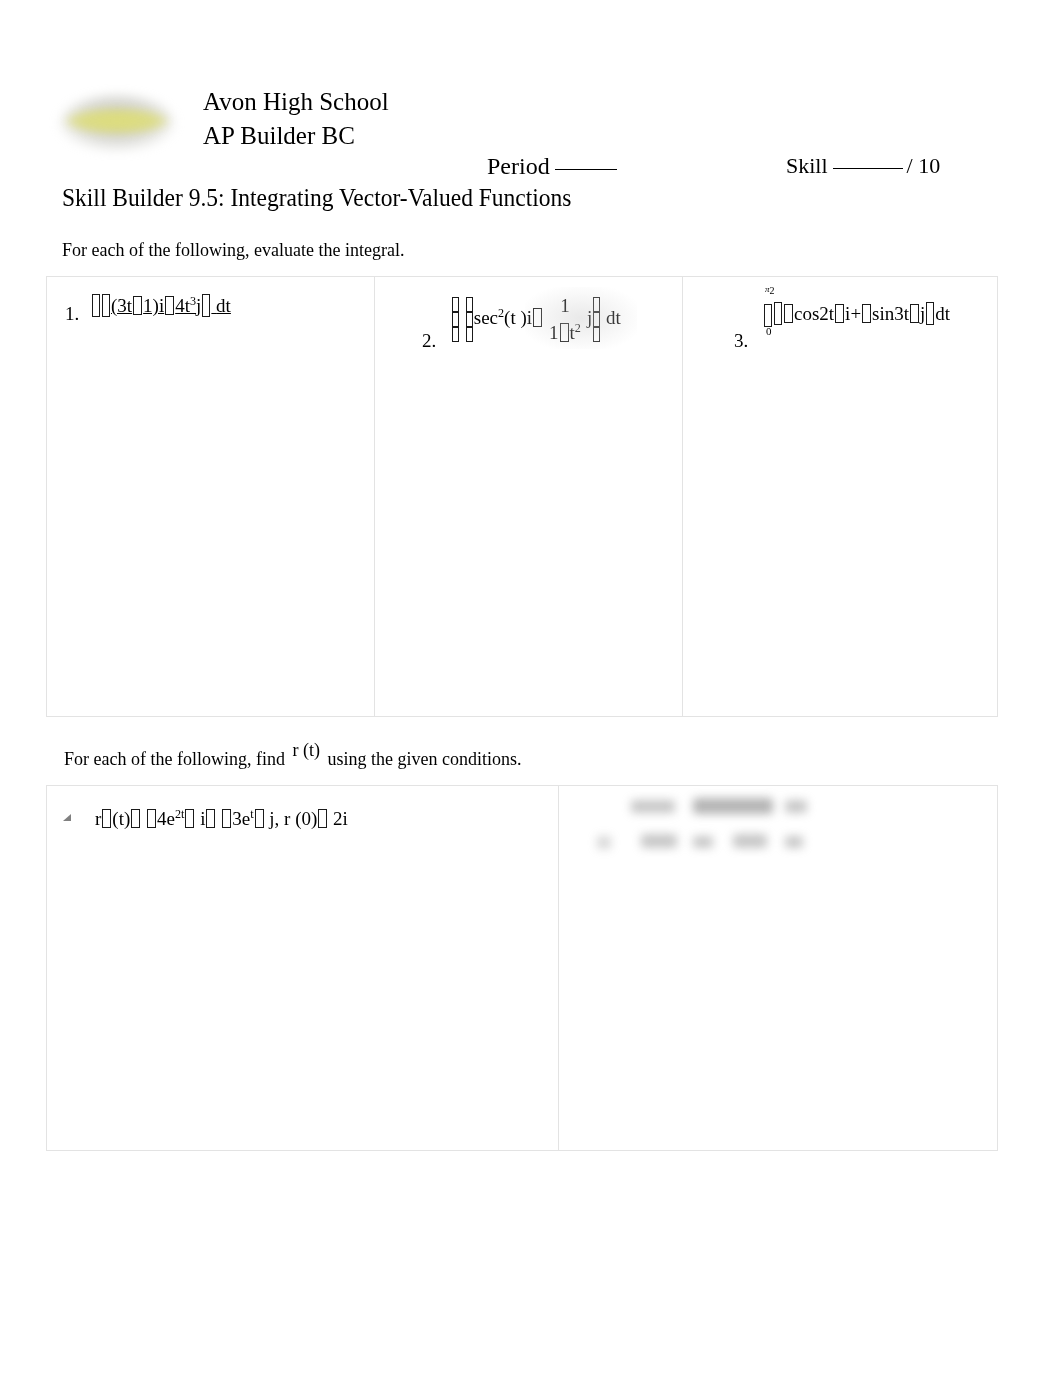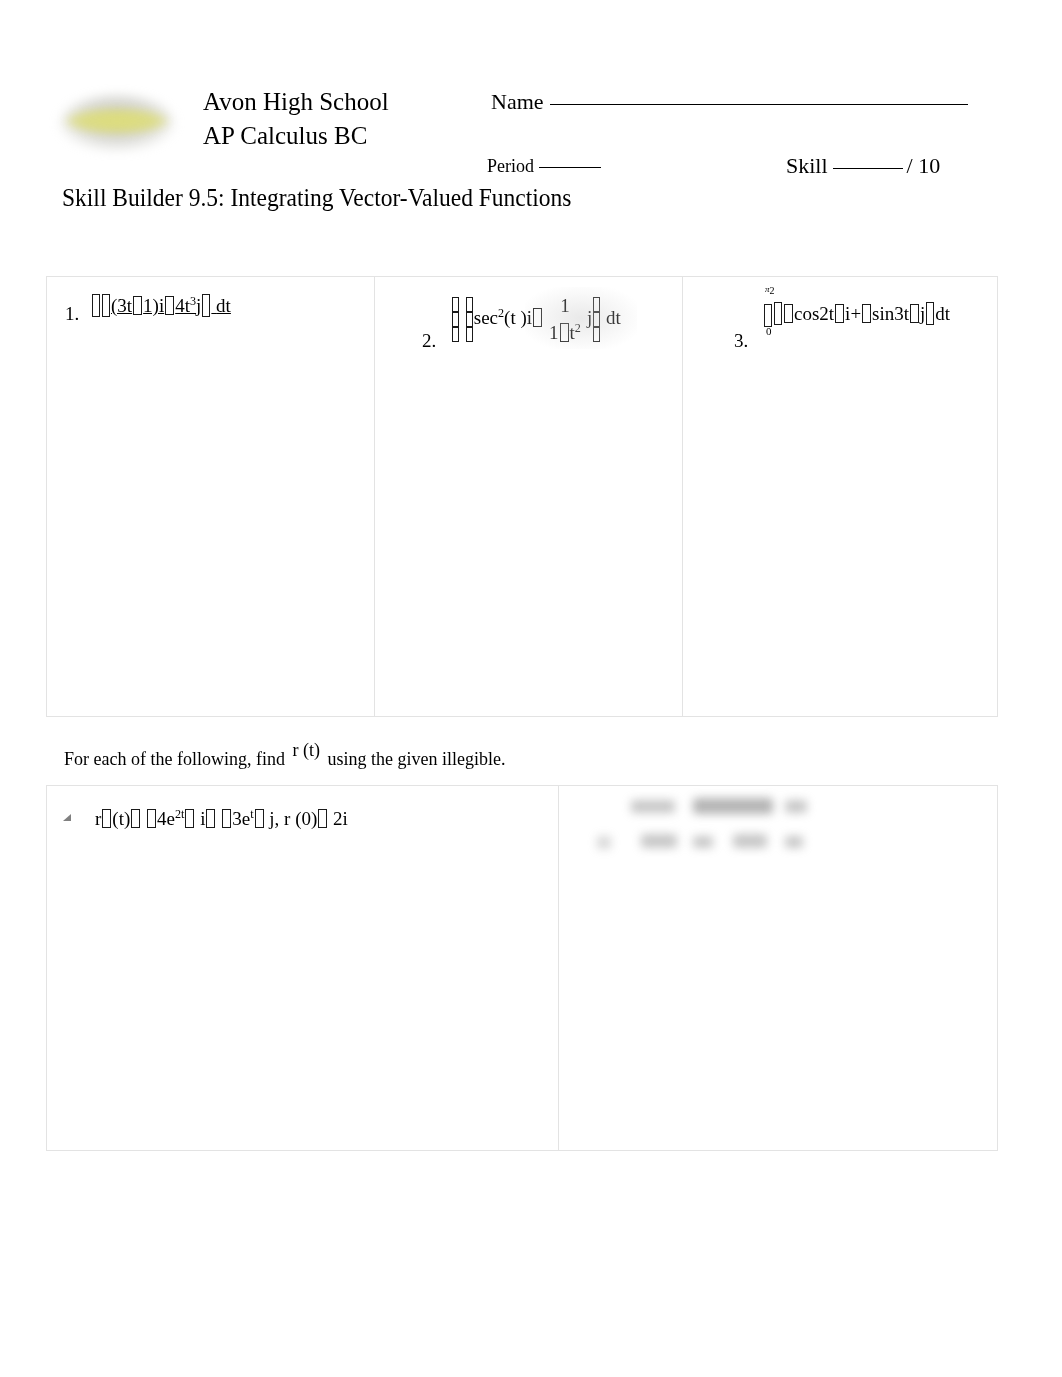--- a/index.html
+++ b/index.html
@@ -86,21 +86,21 @@
     width: 418px;
     border-bottom: 1.4px solid #000;
     margin-left: 6px;
     vertical-align: 4px;
   }
 
   .period-row {
     position: absolute;
     left: 487px;
     top: 152px;
-    font-size: 18px;
+    font-size: 24px;
     line-height: 28px;
     white-space: nowrap;
   }
   .period-row .rule-short {
     display: inline-block;
     width: 62px;
     border-bottom: 1.4px solid #000;
     margin-left: 5px;
     vertical-align: 4px;
   }
@@ -336,37 +336,35 @@
 
   <div class="header">
 
     <div class="logo">
       <div class="blob-outer"></div>
       <div class="blob-inner"></div>
     </div>
 
     <div class="school-name">Avon High School</div>
 
-    <div class="course-name">AP Calculus BC</div>
-
-    <div class="name-row">
-      <span>Name</span><span class="rule"></span>
-    </div>
+    <div class="course-name">AP Builder BC</div>
+
 
     <div class="period-row">
       <span>Period</span><span class="rule-short"></span>
     </div>
 
     <div class="score-row">
       <span>Skill</span><span class="rule-short"></span><span>/ 10</span>
     </div>
 
     <div class="worksheet-title">Skill Builder 9.5: Integrating Vector-Valued Functions</div>
   </div>
 
+  <div class="instr instr-1">For each of the following, evaluate the integral.</div>
 
   <div class="tbl tbl-top">
 
     <div class="vdiv" style="left:327px;"></div>
     <div class="vdiv" style="left:635px;"></div>
 
     <div class="cell" style="left:0; width:327px;">
       <div class="pnum" style="left:18px; top:25px;">1.</div>
       <div class="math" style="left:44px; top:12px;text-decoration:underline;">
         <span class="tofu-tall"></span><span class="tofu-tall"></span><span>(3t</span><span class="tofu"></span><span>1)i</span><span class="tofu"></span><span>4t</span><sup>3</sup><span>j</span><span class="tofu-tall"></span>
@@ -410,21 +408,21 @@
           <span class="tofu-tall"></span>
         </span><span class="tofu-tall"></span><span class="tofu"></span><span>cos2t</span><span class="tofu"></span><span>i+</span><span class="tofu"></span><span>sin3t</span><span class="tofu"></span><span>j</span><span class="tofu-tall"></span><span>dt</span>
       </div>
       <div class="sr-text">∫₀^{π/2} [cos2t i + sin3t j] dt</div>
     </div>
   </div>
 
   <div class="instr instr-2">
     <span>For each of the following, find</span>
     <span class="rfun">r (t)</span>
-    <span>using the given illegible.</span>
+    <span>using the given conditions.</span>
   </div>
 
   <div class="tbl tbl-bottom">
 
     <div class="vdiv" style="left:511px;"></div>
 
     <div class="cell" style="left:0; width:511px;">
       <div class="math" style="left:48px; top:16px;">
         <span>r</span><span class="tofu"></span><span>(t)</span><span class="tofu"></span>
         <span class="tofu"></span><span>4e</span><sup>2t</sup><span class="tofu"></span>

